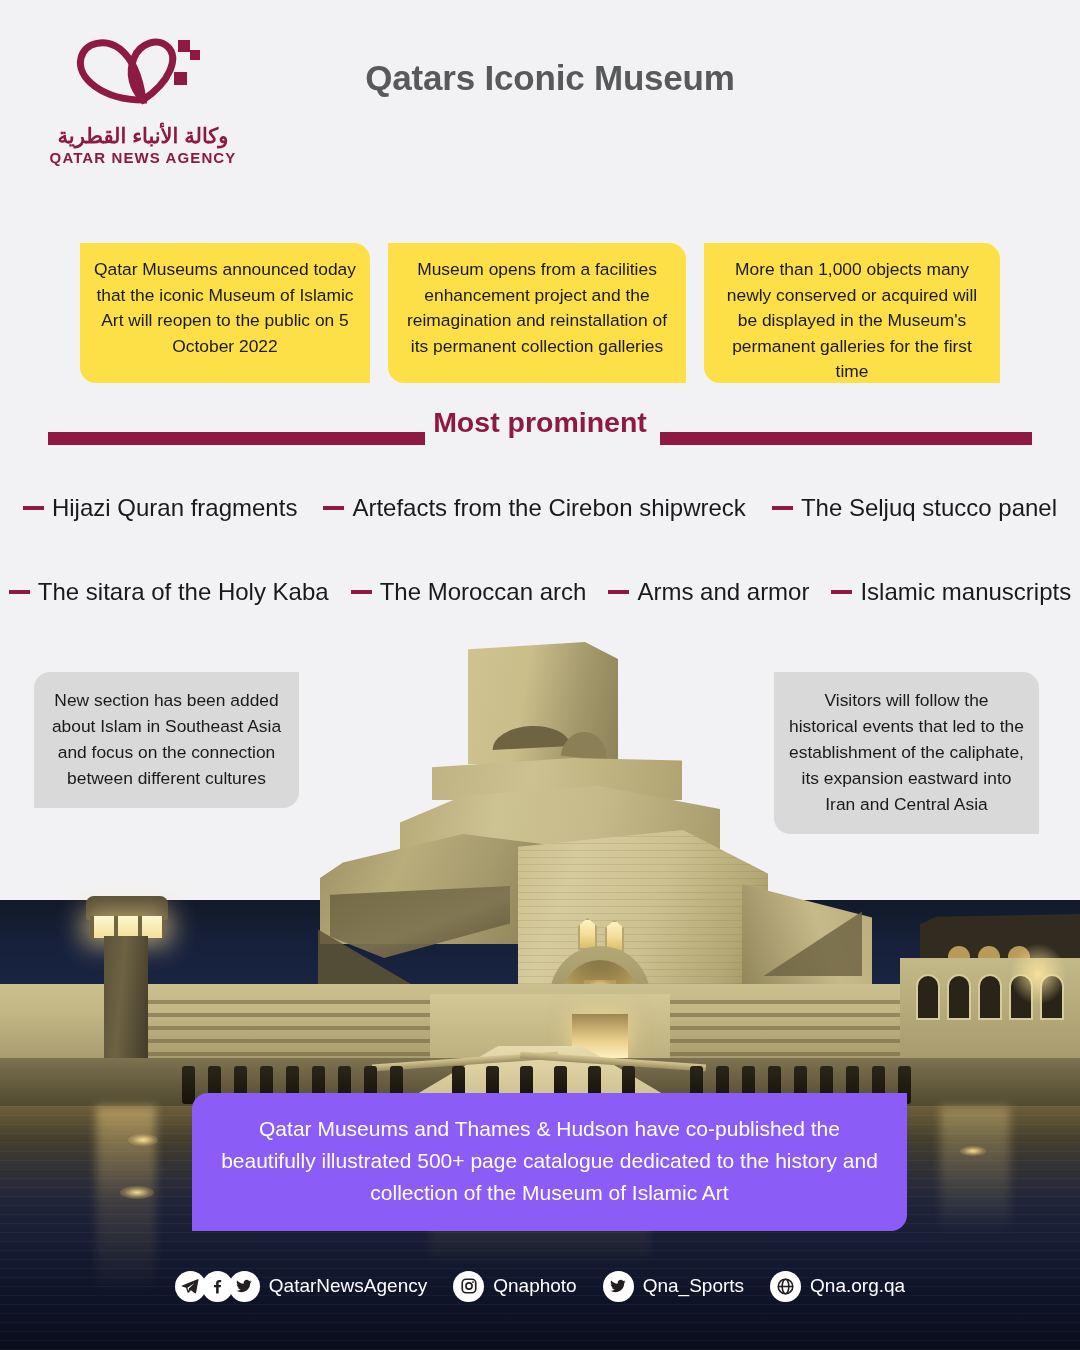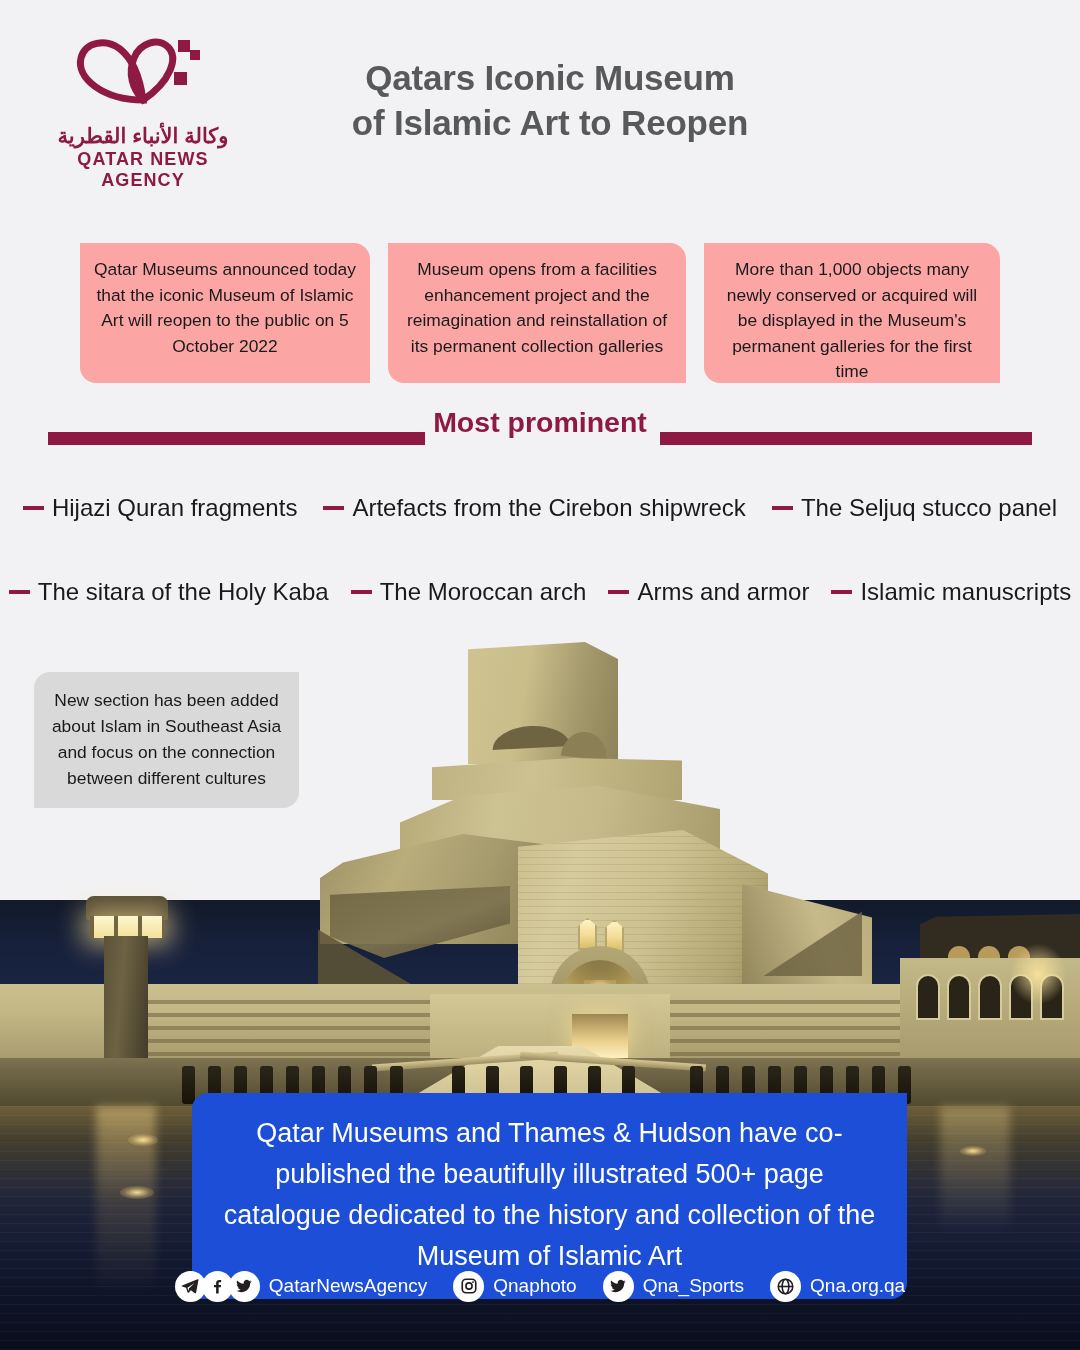--- a/index.html
+++ b/index.html
@@ -39,21 +39,21 @@
   .logo-ar {
     font-size: 21px;
     color: #8E1942;
     font-weight: bold;
     line-height: 1.1;
     direction: rtl;
     margin-top: 2px;
     letter-spacing: 0px;
   }
   .logo-en {
-    font-size: 18px;
+    font-size: 15px;
     color: #8E1942;
     font-weight: bold;
     letter-spacing: 1.1px;
     margin-top: 2px;
   }
 
   .title-block {
     position: absolute;
     left: 250px;
     top: 44px;
@@ -81,21 +81,21 @@
     position: absolute;
     top: 243px;
     left: 80px;
     width: 920px;
     height: 140px;
     display: flex;
     justify-content: space-between;
   }
   .card {
     width: 290px;
-    background: #fca5a5;
+    background: #fde047;
     border-radius: 0 16px 0 16px;
     color: #1a1a1a;
     font-size: 17.4px;
     line-height: 1.47;
     text-align: center;
     padding: 14px 12px 12px;
     display: flex;
     align-items: flex-start;
     justify-content: center;
   }
@@ -448,25 +448,25 @@
   }
   .callout.left  { left: 34px;  top: 672px; width: 265px; }
   .callout.right { left: 774px; top: 672px; width: 265px; border-radius: 0 16px 0 16px; }
 
   
   .banner {
     position: absolute;
     left: 192px;
     top: 1093px;
     width: 715px;
-    background: #1d4ed8;
+    background: #8b5cf6;
     color: #ffffff;
     border-radius: 16px 0 16px 0;
     text-align: center;
-    font-size: 27px;
+    font-size: 21px;
     line-height: 1.52;
     padding: 20px 26px 22px;
   }
 
   
   .social {
     position: absolute;
     left: 0;
     top: 1262px;
     width: 1080px;
@@ -515,21 +515,20 @@
         <rect x="142" y="28" width="10" height="10" fill="#8E1942"></rect>
         <rect x="126" y="50" width="13" height="13" fill="#8E1942"></rect>
       </svg>
       <div class="logo-ar">وكالة الأنباء القطرية</div>
       <div class="logo-en">QATAR NEWS AGENCY</div>
     </div>
 
     <div class="title-block">
       <div class="sub-title">
         <div>Qatars Iconic Museum</div>
-        <div>of Islamic Art to Reopen</div>
       </div>
     </div>
   </div>
 
   <div class="cards">
     <div class="card c1">
       <div class="card-inner">Qatar Museums announced today that the iconic Museum of Islamic Art will reopen to the public on 5 October 2022</div>
     </div>
     <div class="card c2">
       <div class="card-inner">Museum opens from a facilities enhancement project and the reimagination and reinstallation of its permanent collection galleries</div>
@@ -678,20 +677,21 @@
         <i style="left: 720px; top: 36px; width: 26px; height: 10px;"></i>
         <i style="left: 300px; top: 62px; width: 22px; height: 9px;"></i>
         <i style="left: 776px; top: 62px; width: 22px; height: 9px;"></i>
         <i style="left: 120px; top: 70px; width: 34px; height: 13px;"></i>
         <i style="left: 128px; top: 18px; width: 30px; height: 12px;"></i>
         <i style="left: 960px; top: 30px; width: 26px; height: 10px;"></i>
       </div>
   </div>
 
   <div class="callout left">New section has been added about Islam in Southeast Asia and focus on the connection between different cultures</div>
+  <div class="callout right">Visitors will follow the historical events that led to the establishment of the caliphate, its expansion eastward into Iran and Central Asia</div>
 
   <div class="banner">Qatar Museums and Thames &amp; Hudson have co-published the beautifully illustrated 500+ page catalogue dedicated to the history and collection of the Museum of Islamic Art</div>
 
   <div class="social">
 
     <div class="sgroup">
       <span class="ic">
         <svg width="18" height="18" viewBox="0 0 24 24">
             <path fill="#231f20" d="M22 3L1.5 11.2c-.8.3-.8 1.4.1 1.6l5.2 1.6 2 6.1c.2.7 1.1.9 1.6.3l2.8-3 5.3 3.9c.6.4 1.4.1 1.6-.6L23.3 4c.2-.8-.6-1.4-1.3-1zM8.6 14.2l9.5-6.1-7.6 7.1-.3 3.6-1.6-4.6z"></path>
           </svg>

